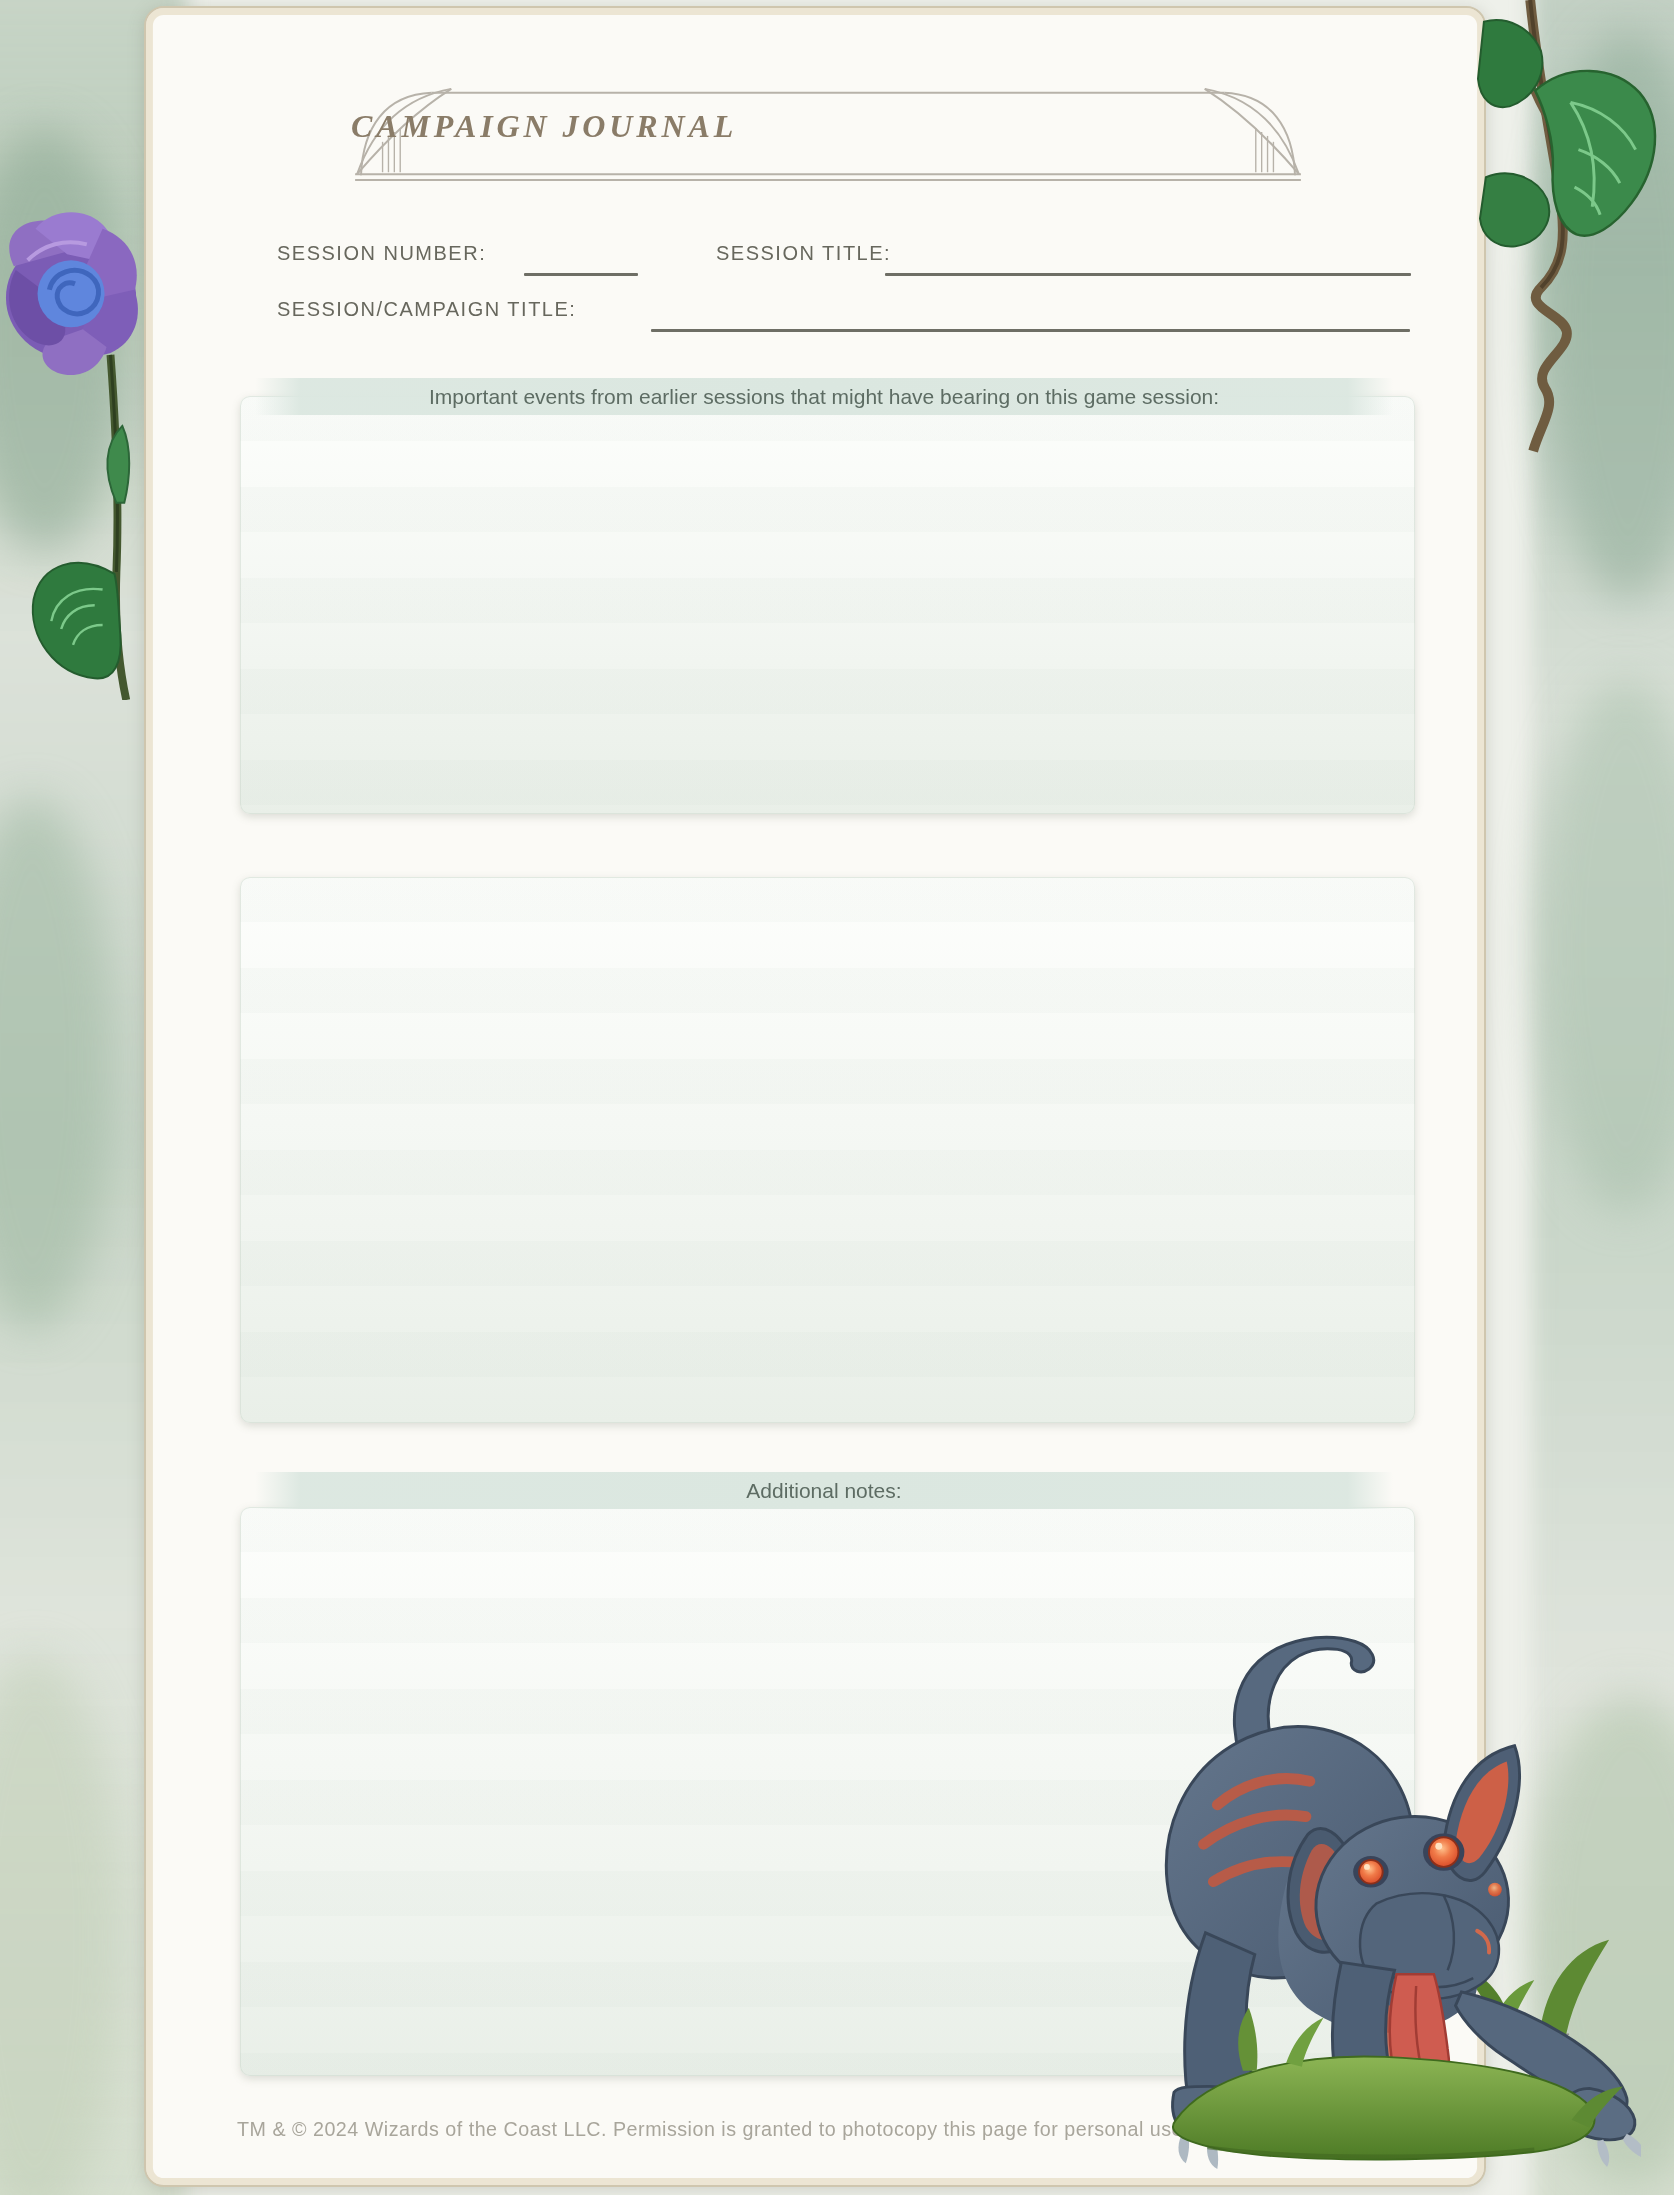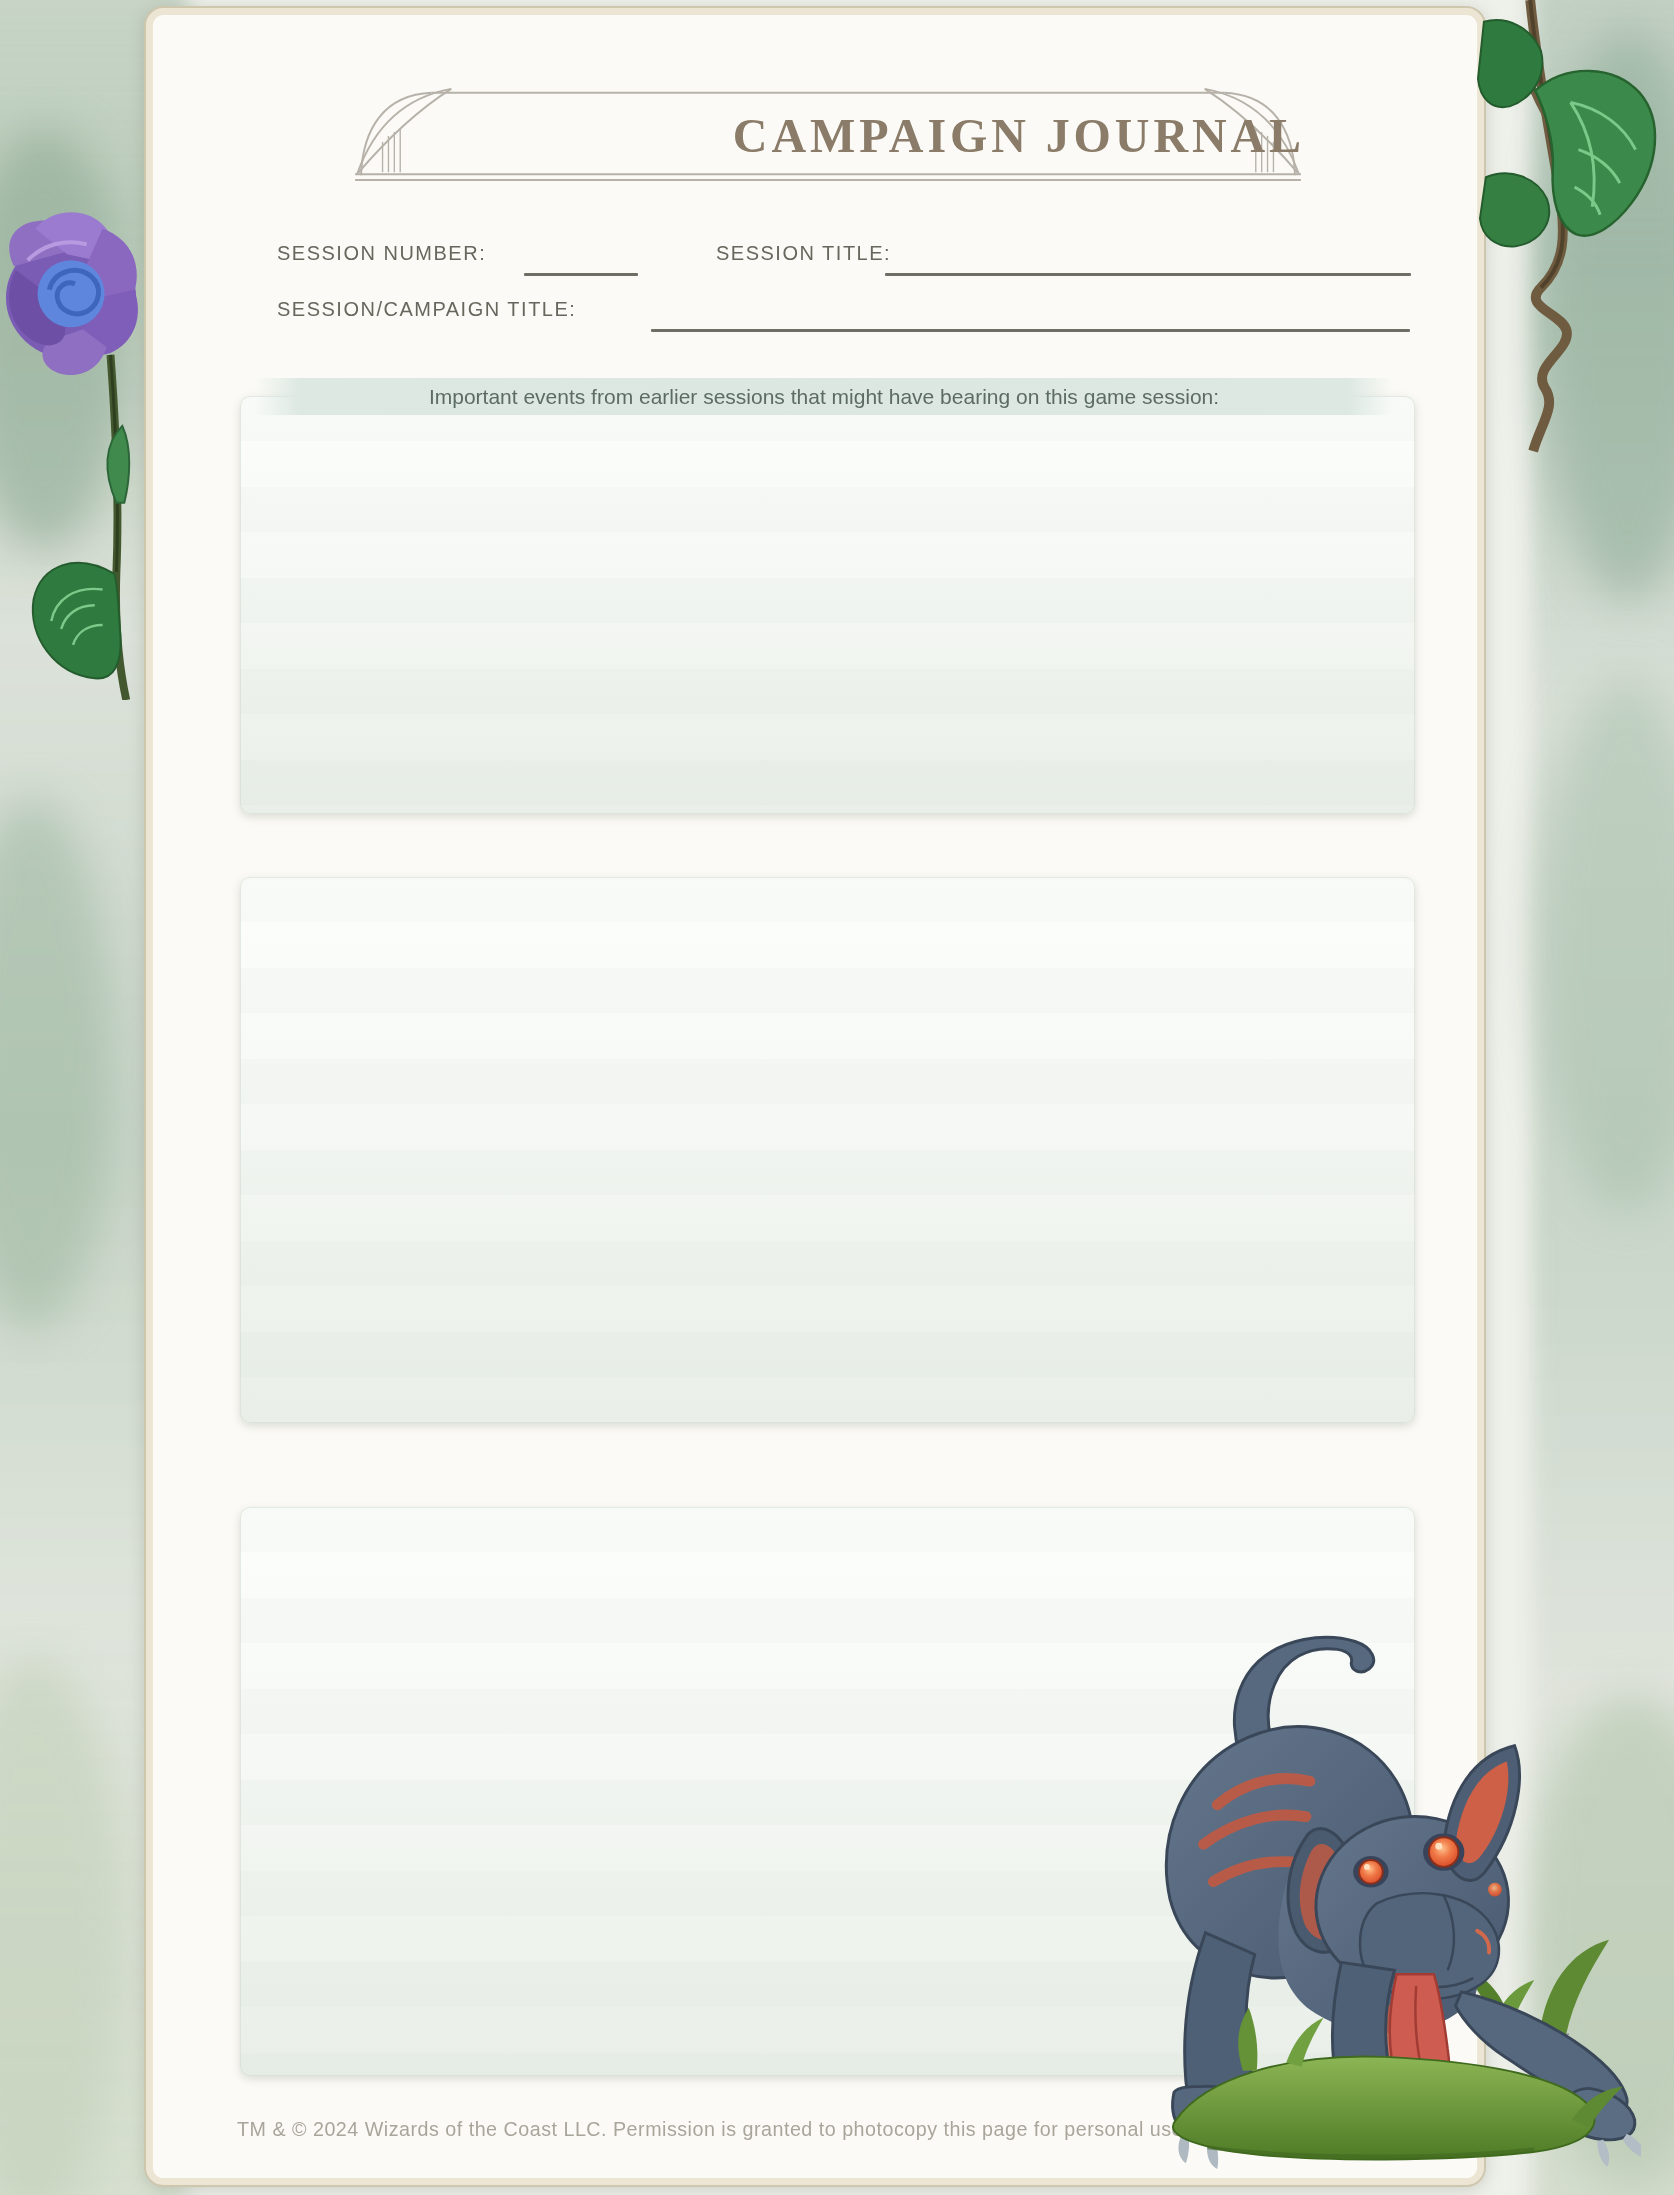--- a/index.html
+++ b/index.html
@@ -34,23 +34,23 @@
   .wc-r3{left:1527px;top:1694px;width:207px;height:493px;background:rgba(170,192,164,.5);}
   
   .sheet{
     position:absolute;left:144px;top:5.9px;width:1342px;height:2181px;
     background:#fbfaf6;border:2px solid #cfc6ae;border-radius:19.7px;
     box-shadow:inset 0 0 0 6.9px #ece5d3, 0 3px 15.8px rgba(110,115,95,.25);
   }
   
   .banner-svg{position:absolute;left:351px;top:81px;width:954px;height:104px;}
   .page-title{
-    position:absolute;left:351px;top:108px;width:954px;text-align:right;
-    font-family:"Liberation Serif",serif;font-weight:bold;font-size:48px;
-    letter-spacing:3.9px;color:#8a7c68;
+    position:absolute;left:351px;top:108px;width:954px;text-align:left;
+    font-family:"Liberation Serif",serif;font-weight:bold;font-size:32px;
+    letter-spacing:3.9px;color:#8a7c68;font-style:italic;
   }
   
   .field-label{
     position:absolute;font-size:20px;letter-spacing:1.5px;color:#67675d;margin-left:40px;
   }
   .writeline{position:absolute;height:3px;background:#6e6e65;border-radius:1px;}
   
   .sec-banner{
     position:absolute;left:255px;width:1138px;height:37px;line-height:37px;
     text-align:center;font-size:21px;color:#5d6c63;z-index:3;border-radius:2px;
@@ -149,20 +149,21 @@
     <i class="rule"></i>
     <i class="rule"></i>
     <i class="rule"></i>
     <i class="rule"></i>
     <i class="rule"></i>
     <i class="rule"></i>
     <i class="rule"></i>
     <i class="rule"></i>
   </div>
 
+  <div class="sec-banner" style="top:1472px">Additional notes:</div>
   <div class="panel" style="top:1507px;height:569px"></div>
   <div class="rules" style="top:1509px">
     <i class="rule"></i>
     <i class="rule"></i>
     <i class="rule"></i>
     <i class="rule"></i>
     <i class="rule"></i>
     <i class="rule"></i>
     <i class="rule"></i>
     <i class="rule"></i>

